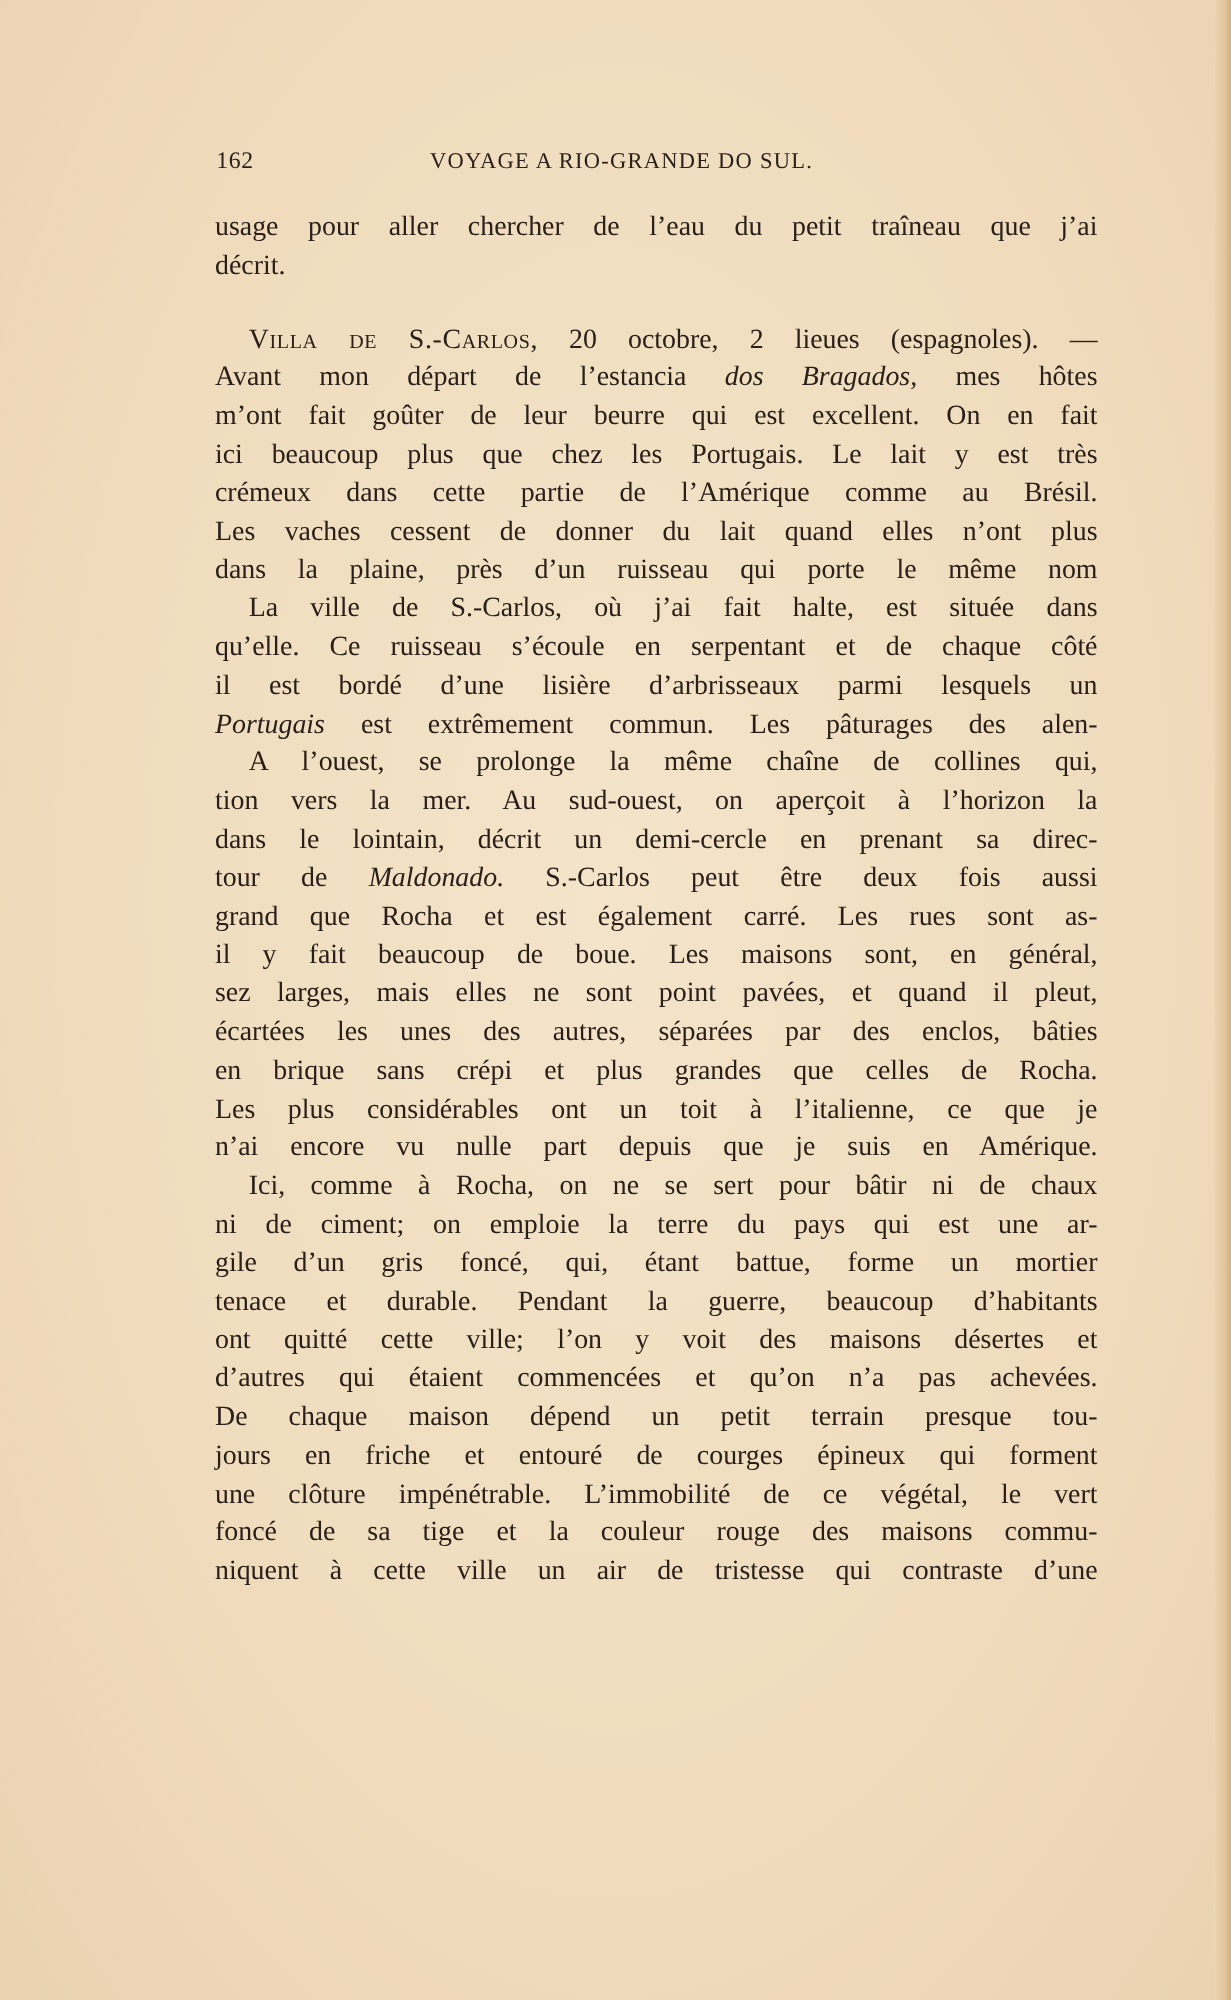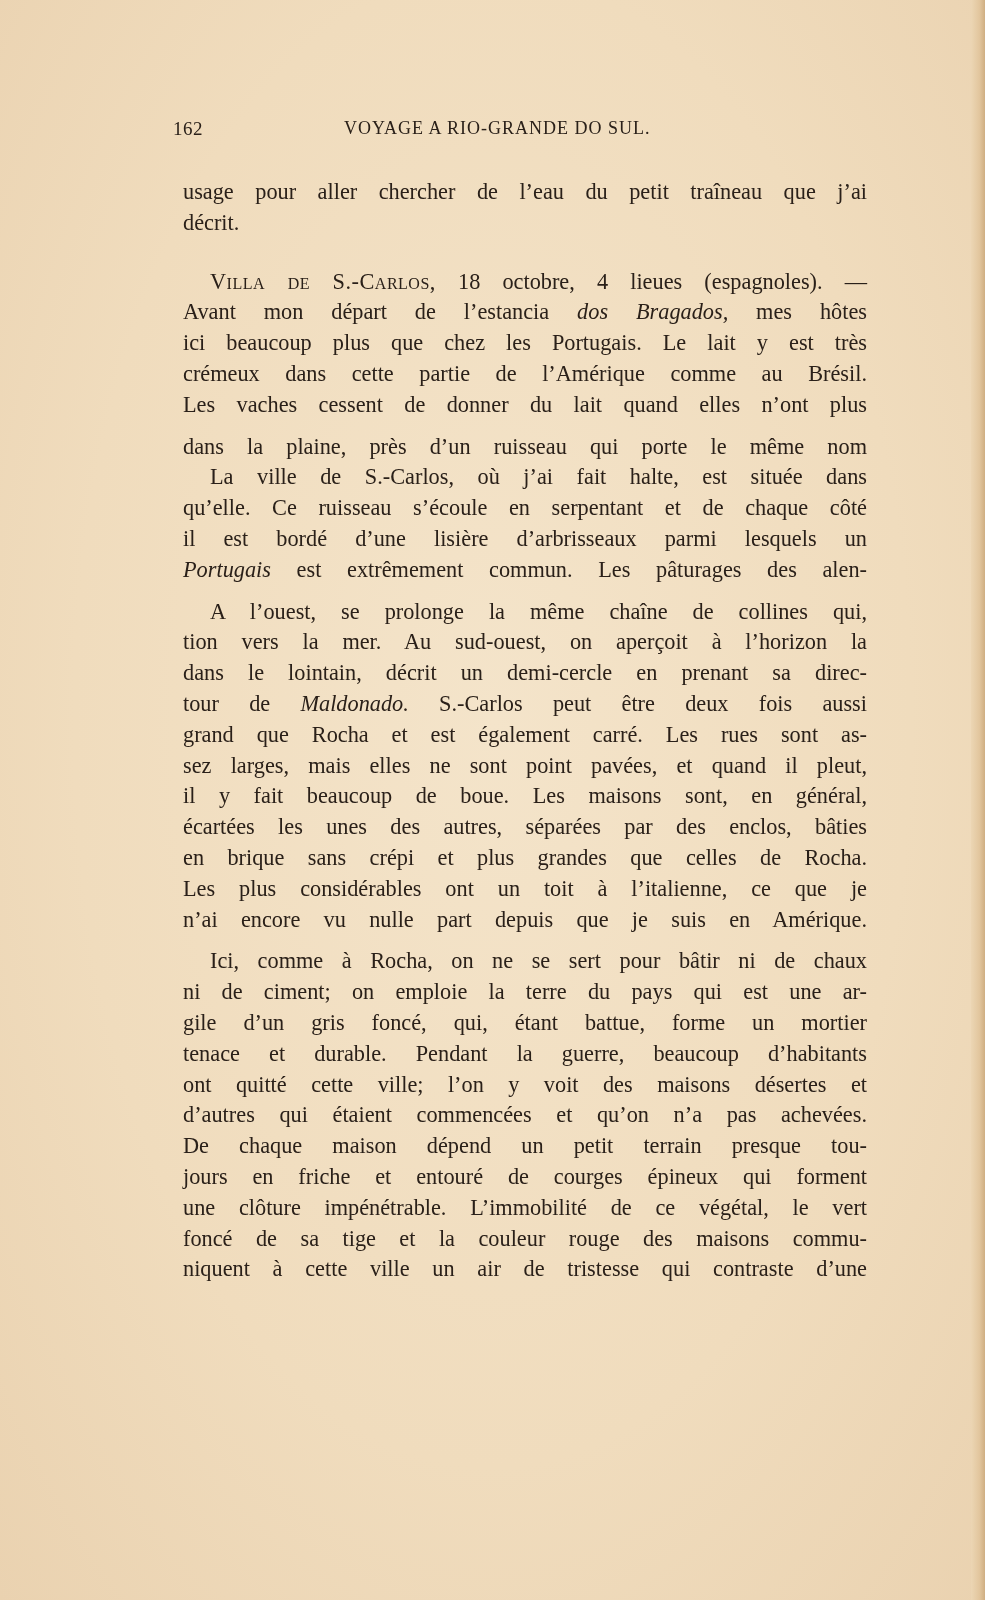--- a/index.html
+++ b/index.html
@@ -21,21 +21,21 @@
   .page-number {
     position: absolute; left: 3px; top: 0; font-size: 19px; letter-spacing: 0.5px;
   }
   .running-title {
     position: absolute; left: 174px; top: 0; font-size: 18px; letter-spacing: 1px;
   }
   .body-text {
     position: absolute; top: 166px; left: 172px; width: 706px;
     font-size: 22.3px; line-height: 30.8px; text-align: justify;
   }
-  .body-text p { margin: 11px; font-family: Liberation Serif, serif; }
+  .body-text p { margin: 0; font-family: Liberation Serif, serif; }
   .gap { margin-top: 28px !important; }
   .sc { font-variant: small-caps; letter-spacing: 0.5px; }
   .it { font-style: italic; }
   .line { display: block; text-align: justify; text-align-last: justify; white-space: nowrap; }
   .line.last { text-align-last: left; }
 </style>
 </head>
 <body>
 
 <div class="page-edge"></div>
@@ -46,43 +46,44 @@
 </div>
 
 <div class="body-text">
 
   <p>
     <span class="line">usage pour aller chercher de l’eau du petit traîneau que j’ai</span>
     <span class="line last">décrit.</span>
   </p>
 
   <p class="gap">
-    <span class="line" style="padding-left:27px;"><span class="sc">Villa de S.-Carlos,</span><span> 18 octobre, 4 lieues (espagnoles). —</span></span>
+    <span class="line" style="padding-left:27px;"><span class="sc">Villa de S.-Carlos,</span><span> 20 octobre, 2 lieues (espagnoles). —</span></span>
     <span class="line"><span>Avant mon départ de l’estancia </span><span class="it">dos Bragados,</span><span> mes hôtes</span></span>
+    <span class="line">m’ont fait goûter de leur beurre qui est excellent. On en fait</span>
     <span class="line">ici beaucoup plus que chez les Portugais. Le lait y est très</span>
     <span class="line">crémeux dans cette partie de l’Amérique comme au Brésil.</span>
     <span class="line">Les vaches cessent de donner du lait quand elles n’ont plus</span>
   </p>
 
   <p>
     <span class="line">dans la plaine, près d’un ruisseau qui porte le même nom</span>
     <span class="line" style="padding-left:27px;">La ville de S.-Carlos, où j’ai fait halte, est située dans</span>
     <span class="line">qu’elle. Ce ruisseau s’écoule en serpentant et de chaque côté</span>
     <span class="line">il est bordé d’une lisière d’arbrisseaux parmi lesquels un</span>
     <span class="line"><span class="it">Portugais</span><span> est extrêmement commun. Les pâturages des alen-</span></span>
   </p>
 
   <p>
     <span class="line" style="padding-left:27px;">A l’ouest, se prolonge la même chaîne de collines qui,</span>
     <span class="line">tion vers la mer. Au sud-ouest, on aperçoit à l’horizon la</span>
     <span class="line">dans le lointain, décrit un demi-cercle en prenant sa direc-</span>
     <span class="line"><span>tour de </span><span class="it">Maldonado.</span><span> S.-Carlos peut être deux fois aussi</span></span>
     <span class="line">grand que Rocha et est également carré. Les rues sont as-</span>
+    <span class="line">il y fait beaucoup de boue. Les maisons sont, en général,</span>
     <span class="line">sez larges, mais elles ne sont point pavées, et quand il pleut,</span>
-    <span class="line">il y fait beaucoup de boue. Les maisons sont, en général,</span>
     <span class="line">écartées les unes des autres, séparées par des enclos, bâties</span>
     <span class="line">en brique sans crépi et plus grandes que celles de Rocha.</span>
     <span class="line">Les plus considérables ont un toit à l’italienne, ce que je</span>
     <span class="line">n’ai encore vu nulle part depuis que je suis en Amérique.</span>
   </p>
 
   <p>
     <span class="line" style="padding-left:27px;">Ici, comme à Rocha, on ne se sert pour bâtir ni de chaux</span>
     <span class="line">ni de ciment; on emploie la terre du pays qui est une ar-</span>
     <span class="line">gile d’un gris foncé, qui, étant battue, forme un mortier</span>

